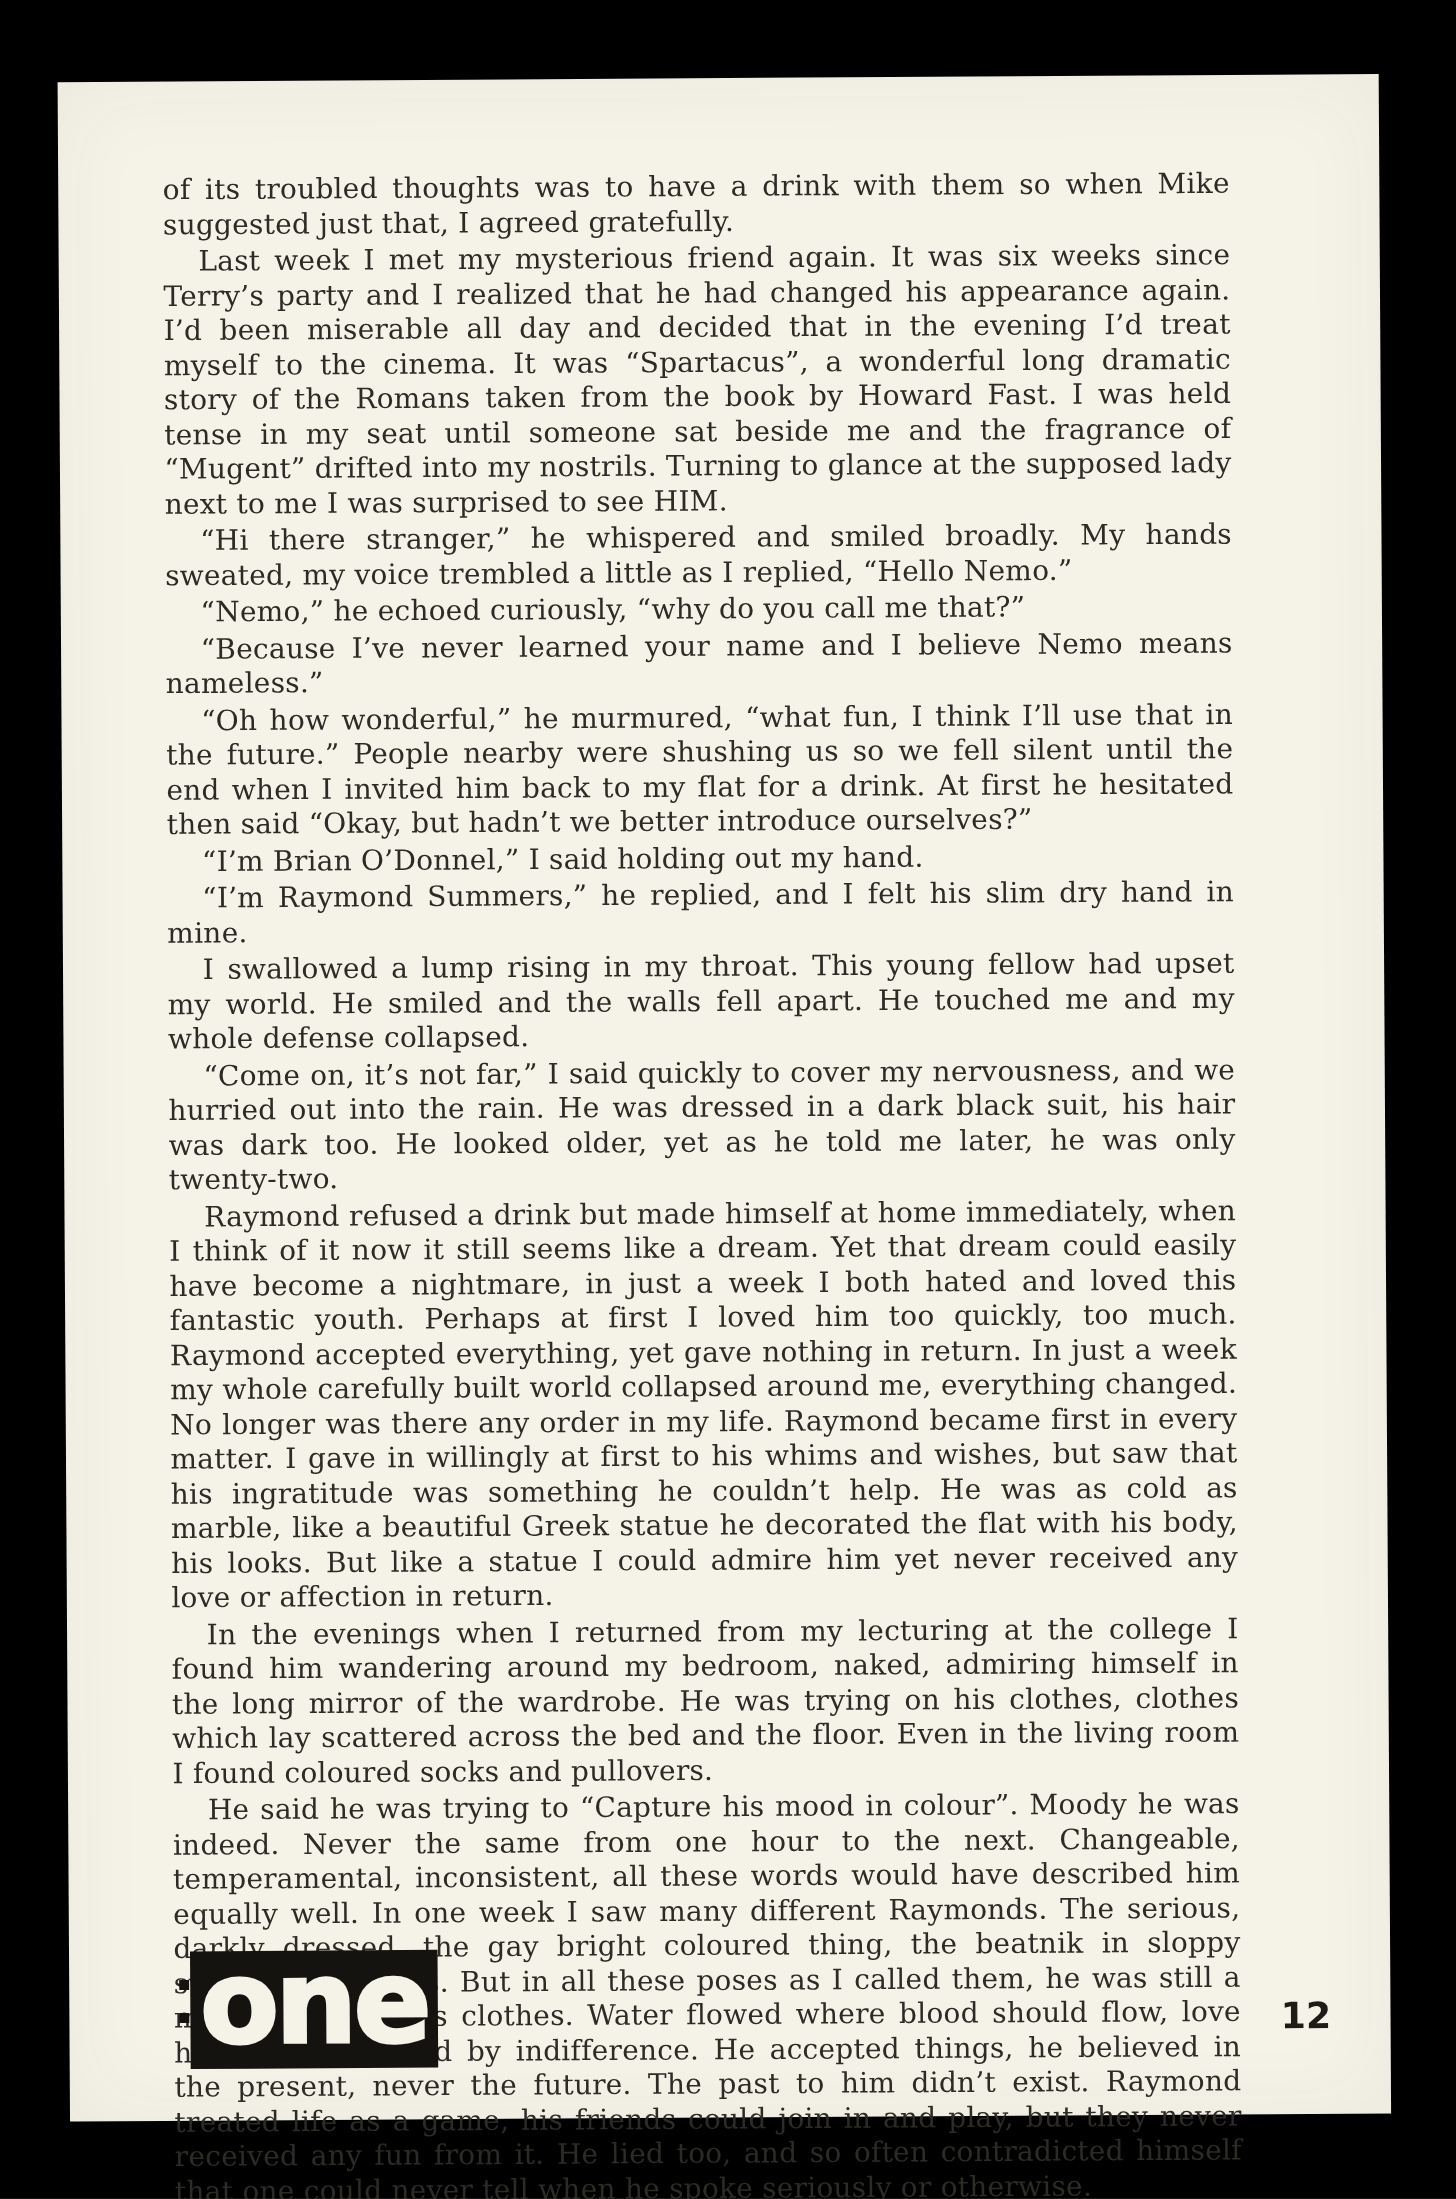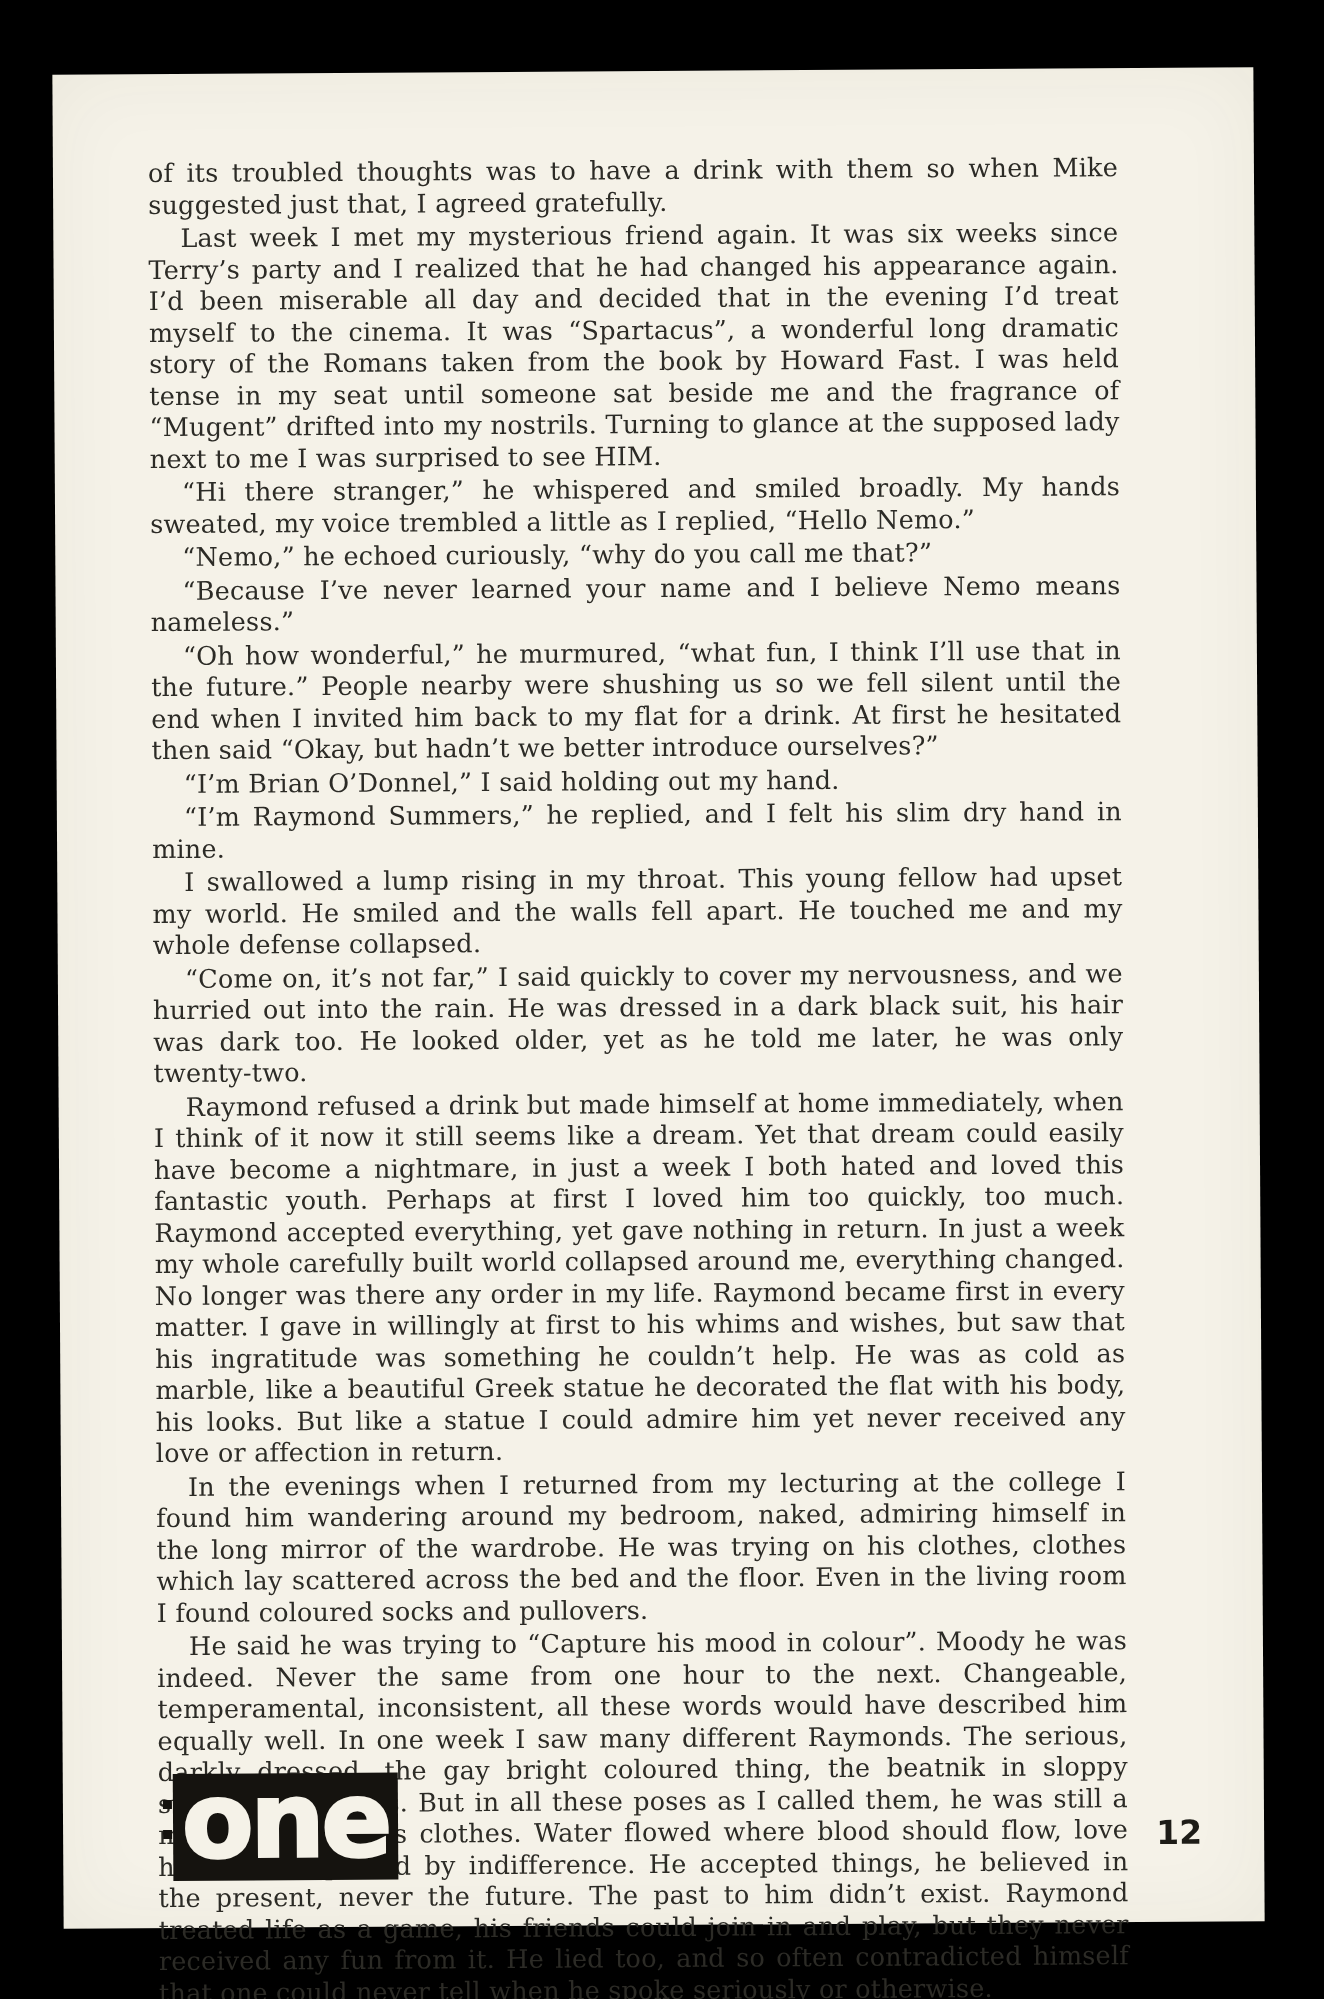--- a/index.html
+++ b/index.html
@@ -73,21 +73,21 @@
     height: 9px;
     background: var(--logo_bg, #15130f);
   }
   .logo-marks::before { top: 0; }
   .logo-marks::after  { top: 30px; }
   .pagenum {
     position: absolute;
     left: 1085px;
     top: 1748px;
     width: 62px;
-    text-align: center;
+    text-align: right;
     color: #1d1c17;
     font-family: "DejaVu Sans", sans-serif;
     font-weight: bold;
     font-size: 33px;
     line-height: 1;
   }
 </style>
 </head>
 <body>
 

